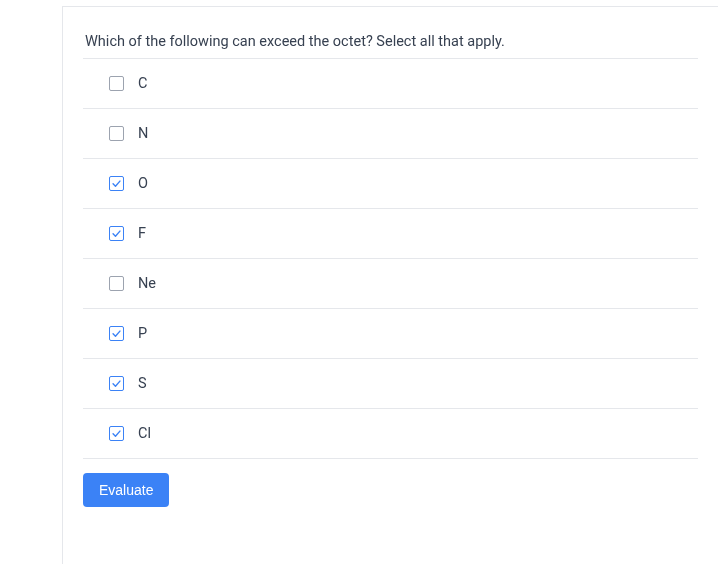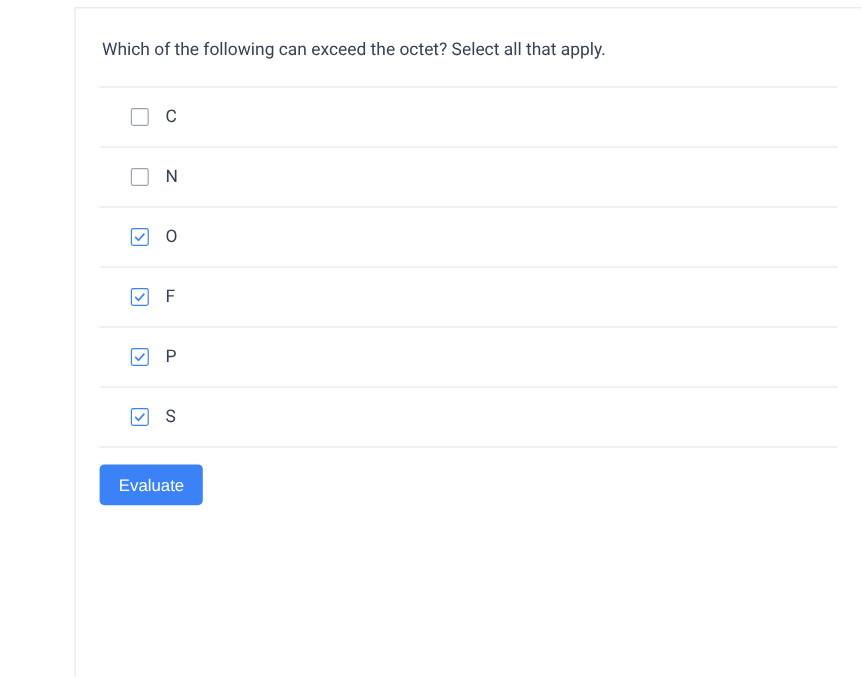--- a/index.html
+++ b/index.html
@@ -18,21 +18,21 @@
       margin-left: 62px;
       margin-top: 6px;
       border-right: none;
       border-bottom: none;
       min-height: 558px;
       padding: 26px 20px 22px 20px;
     }
     .question-text {
       font-size: 14.5px;
       color: #374151;
-      margin-bottom: 22px;
+      margin-bottom: 8px;
       padding-left: 2px;
     }
     .option-list {
       border-top: 1px solid #e5e7eb;
     }
     .option-row {
       display: flex;
       align-items: center;
       padding: 16px 26px;
       border-bottom: 1px solid #e5e7eb;
@@ -111,37 +111,51 @@
 
     <div class="option-row">
       <span class="checkbox checked">
         <svg viewBox="0 0 16 16" fill="none">
             <path d="M3 8.5L6.5 12L13 4.5" stroke="#3b82f6" stroke-width="2" stroke-linecap="round" stroke-linejoin="round"></path>
           </svg>
       </span>
       <span class="option-label">F</span>
     </div>
 
+    <div class="option-row">
+      <span class="checkbox">
+        
+      </span>
+      <span class="option-label">Ne</span>
+    </div>
 
     <div class="option-row">
       <span class="checkbox checked">
         <svg viewBox="0 0 16 16" fill="none">
             <path d="M3 8.5L6.5 12L13 4.5" stroke="#3b82f6" stroke-width="2" stroke-linecap="round" stroke-linejoin="round"></path>
           </svg>
       </span>
       <span class="option-label">P</span>
     </div>
 
     <div class="option-row">
       <span class="checkbox checked">
         <svg viewBox="0 0 16 16" fill="none">
             <path d="M3 8.5L6.5 12L13 4.5" stroke="#3b82f6" stroke-width="2" stroke-linecap="round" stroke-linejoin="round"></path>
           </svg>
       </span>
       <span class="option-label">S</span>
     </div>
 
+    <div class="option-row">
+      <span class="checkbox checked">
+        <svg viewBox="0 0 16 16" fill="none">
+            <path d="M3 8.5L6.5 12L13 4.5" stroke="#3b82f6" stroke-width="2" stroke-linecap="round" stroke-linejoin="round"></path>
+          </svg>
+      </span>
+      <span class="option-label">Cl</span>
+    </div>
 
 
   </div>
 
   <button class="evaluate-button">Evaluate</button>
 </div>
 
 </body></html>

